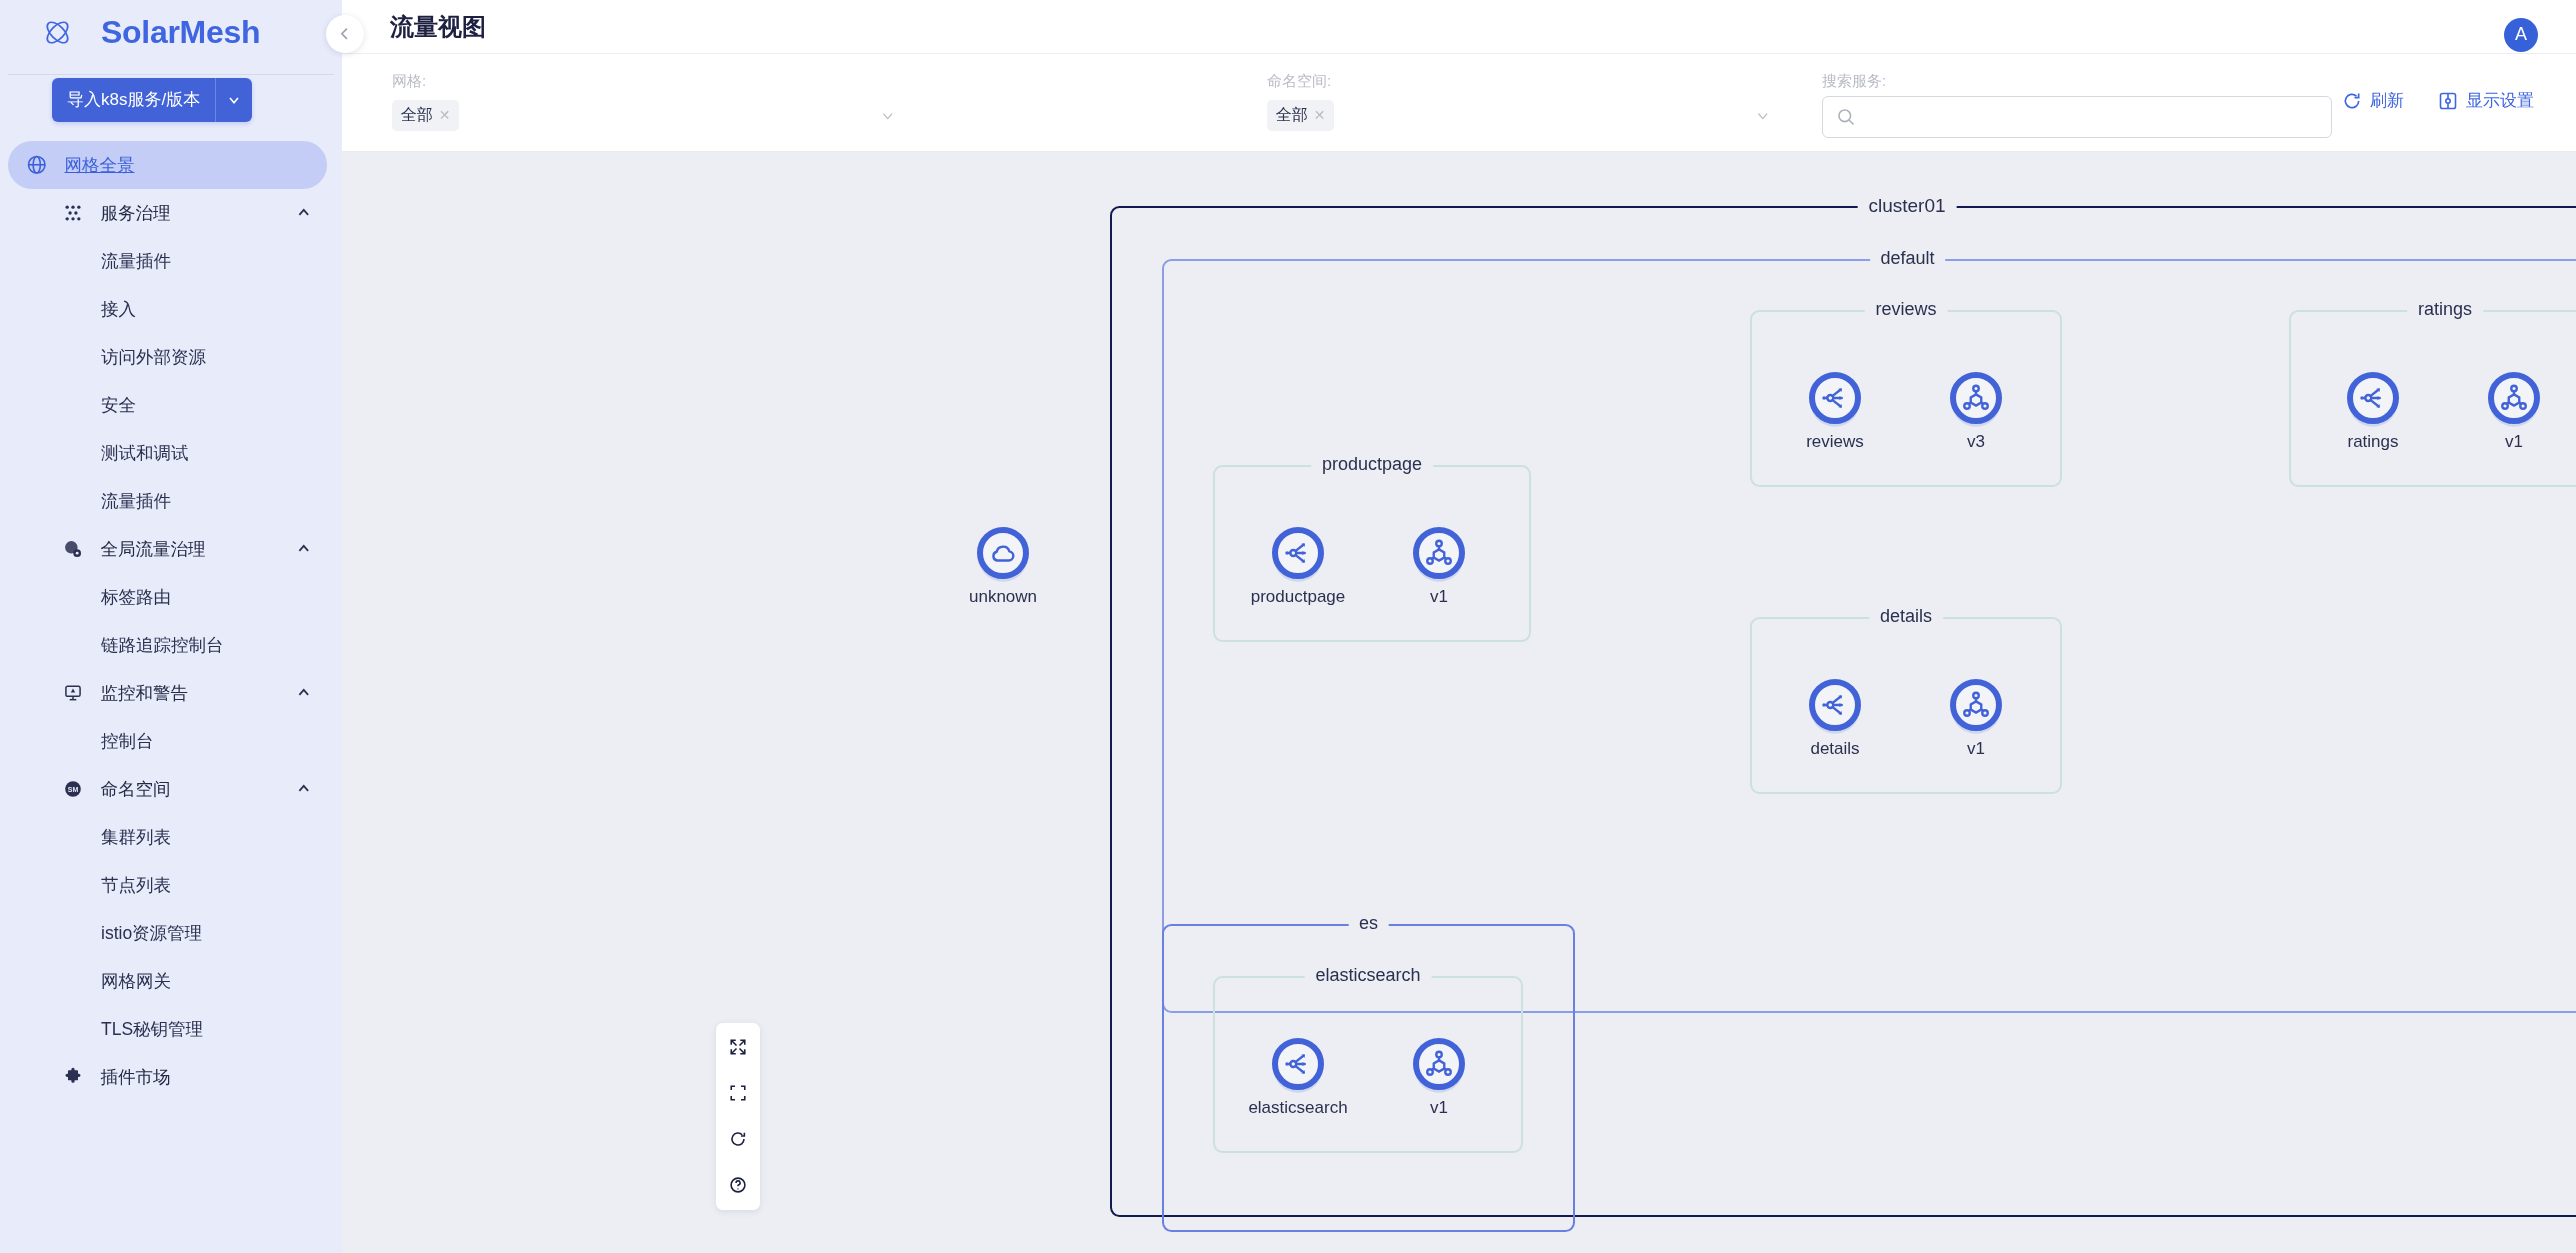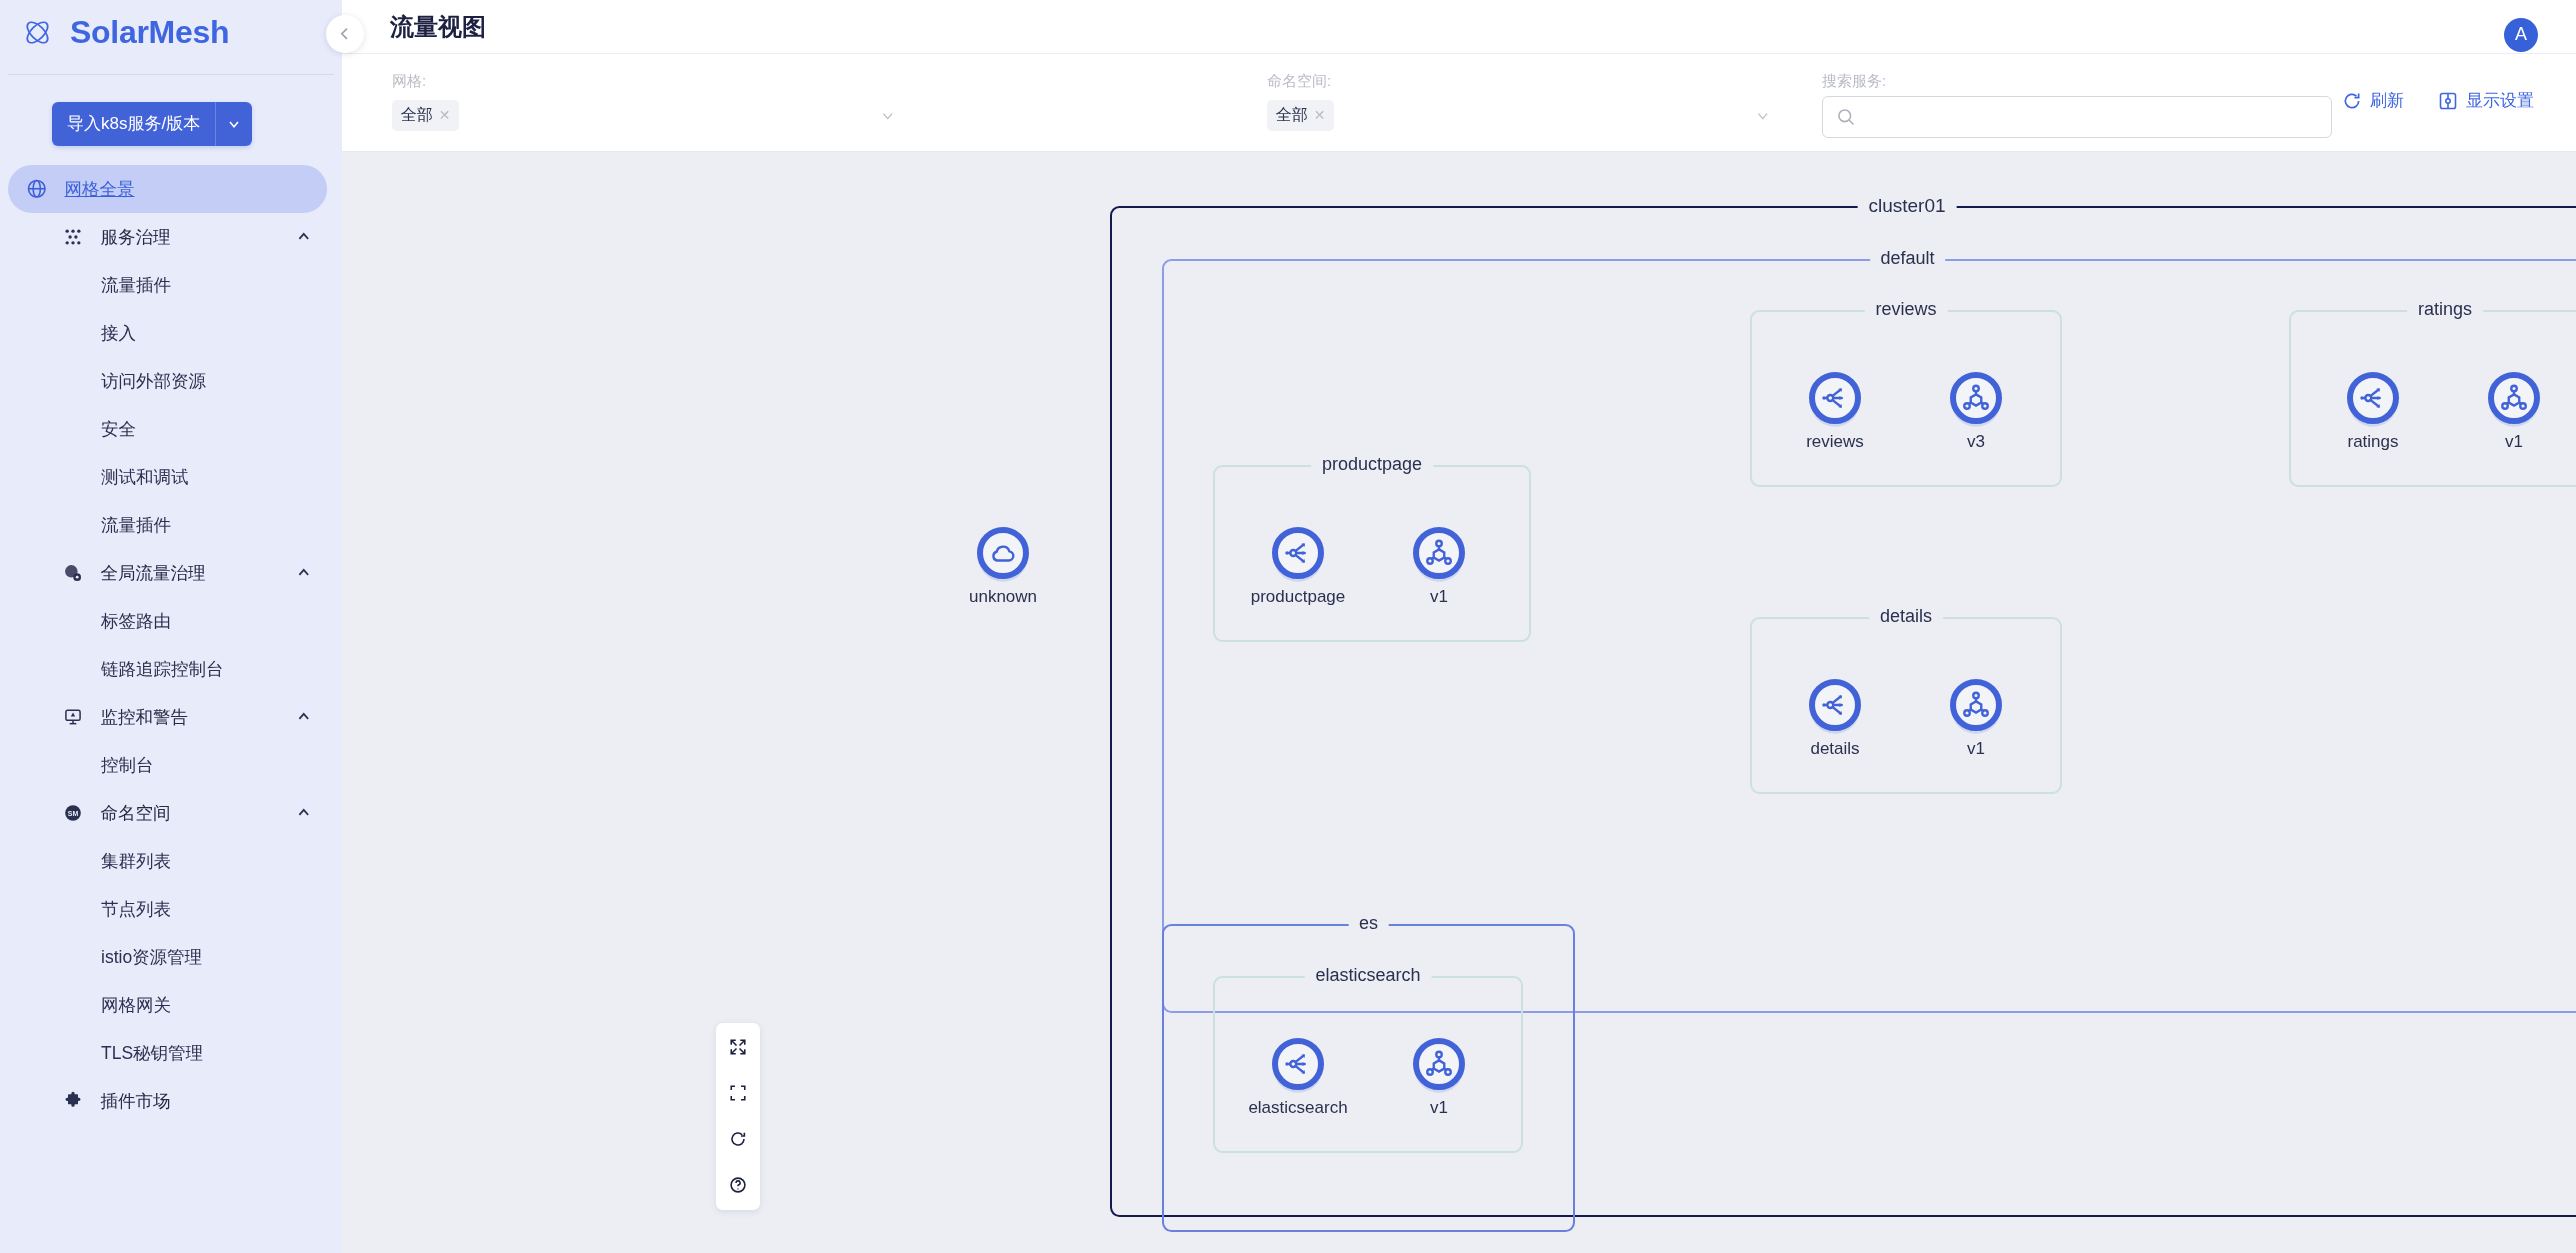--- a/index.html
+++ b/index.html
@@ -12,30 +12,30 @@
   .app { position: relative; width: 2576px; height: 1253px; display: flex; }
 
   
   .sidebar {
     width: 342px; height: 1253px;
     background: #e7ebfa;
     position: relative;
     flex: 0 0 342px;
   }
   .brand {
-    height: 65px; display: flex; align-items: center; gap: 17px;
-    padding-left: 22px;
+    height: 65px; display: flex; align-items: center; gap: 28px;
+    padding-left: 42px;
   }
   .brand-logo { width: 31px; height: 31px; flex: 0 0 31px; }
   .brand-name {
     font-size: 32px; font-weight: bold; color: #3f66e0; letter-spacing: -0.3px;
   }
   .brand-divider { height:0.7px; background:#d3daf0; margin: 8.7px 8px 0 8px; }
 
-  .import-wrap { padding: 28px 0 0 52px; }
+  .import-wrap { padding: 4px 0 0 52px; }
   .import-btn {
     display: inline-flex; align-items: stretch;
     border-radius: 6px; overflow: hidden;
     box-shadow: 0 2px 4.7px rgba(70,100,220,.22);
   }
   .import-main {
     background: #4263d8; color: #fff; font-size: 17px;
     padding: 10px 15px 10.8px 15px; white-space: nowrap;
     border-right: 0.7px solid #6a86e5;
   }

